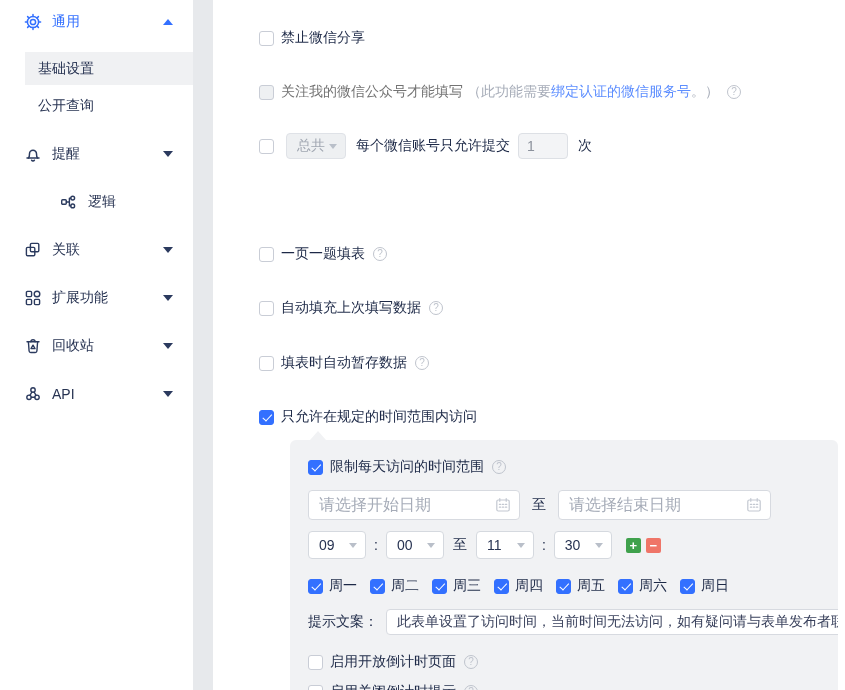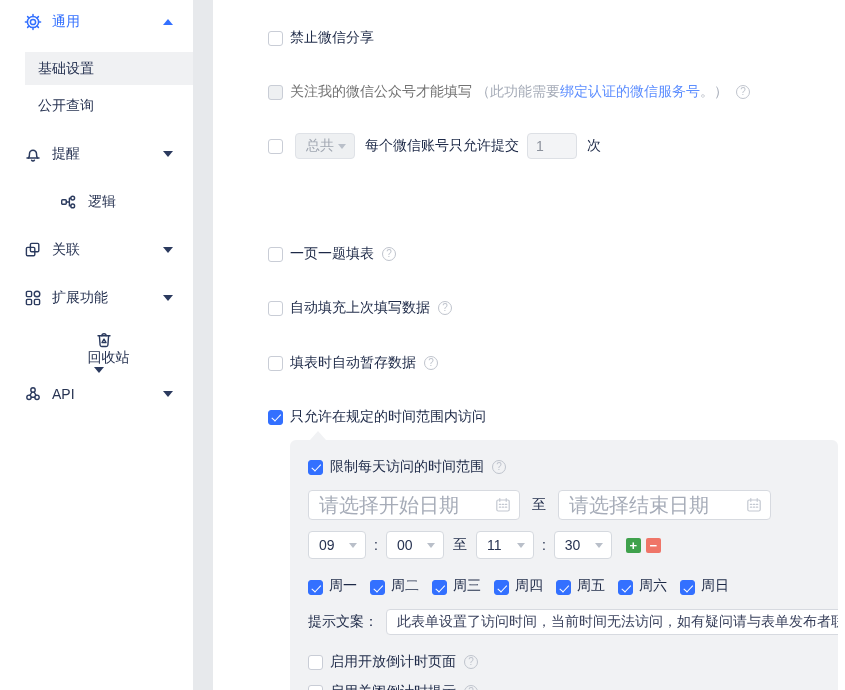--- a/index.html
+++ b/index.html
@@ -14,25 +14,25 @@
   .nav-group .nicon { width:18px; height:18px; margin-right:10px; display:flex; align-items:center; justify-content:center; color:#2b3a5e; }
   .nav-group .glabel { flex:1; color:#273352; }
   .nav-group.sel .glabel { color:#3370ff; }
   .nav-group.sel .nicon { color:#3370ff; }
   .chev { width:0; height:0; border-left:5px solid transparent; border-right:5px solid transparent; margin-right:20px; }
   .chev.up   { border-bottom:6px solid #3370ff; }
   .chev.down { border-top:6px solid #2b3a5e; }
   .nav-sub { position:absolute; left:25px; right:0; height:33px; display:flex; align-items:center; padding-left:13px; color:#273352; cursor:pointer; }
   .nav-sub.active { background:#f0f1f3; }
   .g0 { top:7px; }  .sub0 { top:52px; } .sub1 { top:89px; }
-  .g1 { top:139px; } .g2 { top:187px;margin-left:36px; } .g3 { top:235px; } .g4 { top:283px; } .g5 { top:331px;flex-direction:column; } .g6 { top:379px; }
+  .g1 { top:139px; } .g2 { top:187px;margin-left:36px; } .g3 { top:235px; } .g4 { top:283px; } .g5 { top:331px; } .g6 { top:379px; }
 
   
   .content { position:absolute; left:213px; top:0; width:632px; height:690px; background:#fff; }
-  .row { position:absolute; left:55px; height:28px; display:flex; align-items:center; white-space:nowrap; }
+  .row { position:absolute; left:46px; height:28px; display:flex; align-items:center; white-space:nowrap; }
   .r1 { top:24px; } .r2 { top:78px; } .r3 { top:132px; } .r4 { top:186px; }
   .r5 { top:240px; } .r6 { top:294px; } .r7 { top:349px; } .r8 { top:403px; }
 
   .cb { width:15px; height:15px; border:1px solid #c9cdd6; border-radius:3px; background:#fff; flex:none; position:relative; cursor:pointer; }
   .cb.checked { background:#3370ff; border-color:#3370ff; }
   .cb.checked::after { content:""; position:absolute; left:4.6px; top:1.6px; width:3.6px; height:7.5px;
     border:solid #fff; border-width:0 1.8px 1.8px 0; transform:rotate(43deg); }
   .cb.dis { background:#eef0f2; }
   .lbl { margin-left:7px; color:#1d2947; }
   .muted, .lbl.muted { color:#737373; }
@@ -61,34 +61,34 @@
   .p1 { top:17px;  height:20px; }
   .p2 { top:50px;  height:30px; }
   .p3 { top:91px;  height:28px; }
   .p4 { top:138px; height:16px; }
   .p5 { top:167px; height:30px; }
   .p6 { top:212px; height:20px; }
   .p7 { top:242px; height:20px; }
 
   .date-input { position:relative; width:212px; height:30px; background:#fff; border:1px solid #d7dae0; border-radius:4px; }
   .date-input input { width:180px; height:28px; border:none; outline:none; background:transparent;
-    padding:0 0 0 10px; font-size:20px; font-family:inherit; color:#273352; }
+    padding:0 0 0 10px; font-size:16px; font-family:inherit; color:#273352; }
   .date-input input::placeholder { color:#a6acb8; }
   .date-input .cal { position:absolute; right:8px; top:6px; }
   .sep { margin:0 12px; color:#1d2947; }
   .select.time { width:58px; height:28px; }
   .select.time .arr { top:11px; }
   .colon { margin:0 8px; color:#1d2947; }
   .tsep { margin:0 9px; color:#1d2947; }
   .sq { width:15px; height:15px; border-radius:2px; margin-left:5px; display:flex; align-items:center;
     justify-content:center; color:#fff; font-weight:bold; font-size:13px; line-height:1; cursor:pointer; flex:none; }
   .sq.add { background:#3fa14c; margin-left:14px; }
   .sq.del { background:#ef7568; }
   .sq.add::after { content:"+"; } .sq.del::after { content:"−"; }
-  .wd { display:flex; align-items:flex-end; margin-right:13px; }
+  .wd { display:flex; align-items:center; margin-right:13px; }
   .wd .lbl { margin-left:6px; }
   .tip-label { color:#1d2947; }
   .tip-input { width:480px; height:26px; margin-left:8px; background:#fff; border:1px solid #d7dae0;
     border-radius:4px; padding:0 10px; font-size:14px; font-family:inherit; color:#39415c; }
 </style>
 </head>
 <body>
 
 <div class="app">
 

